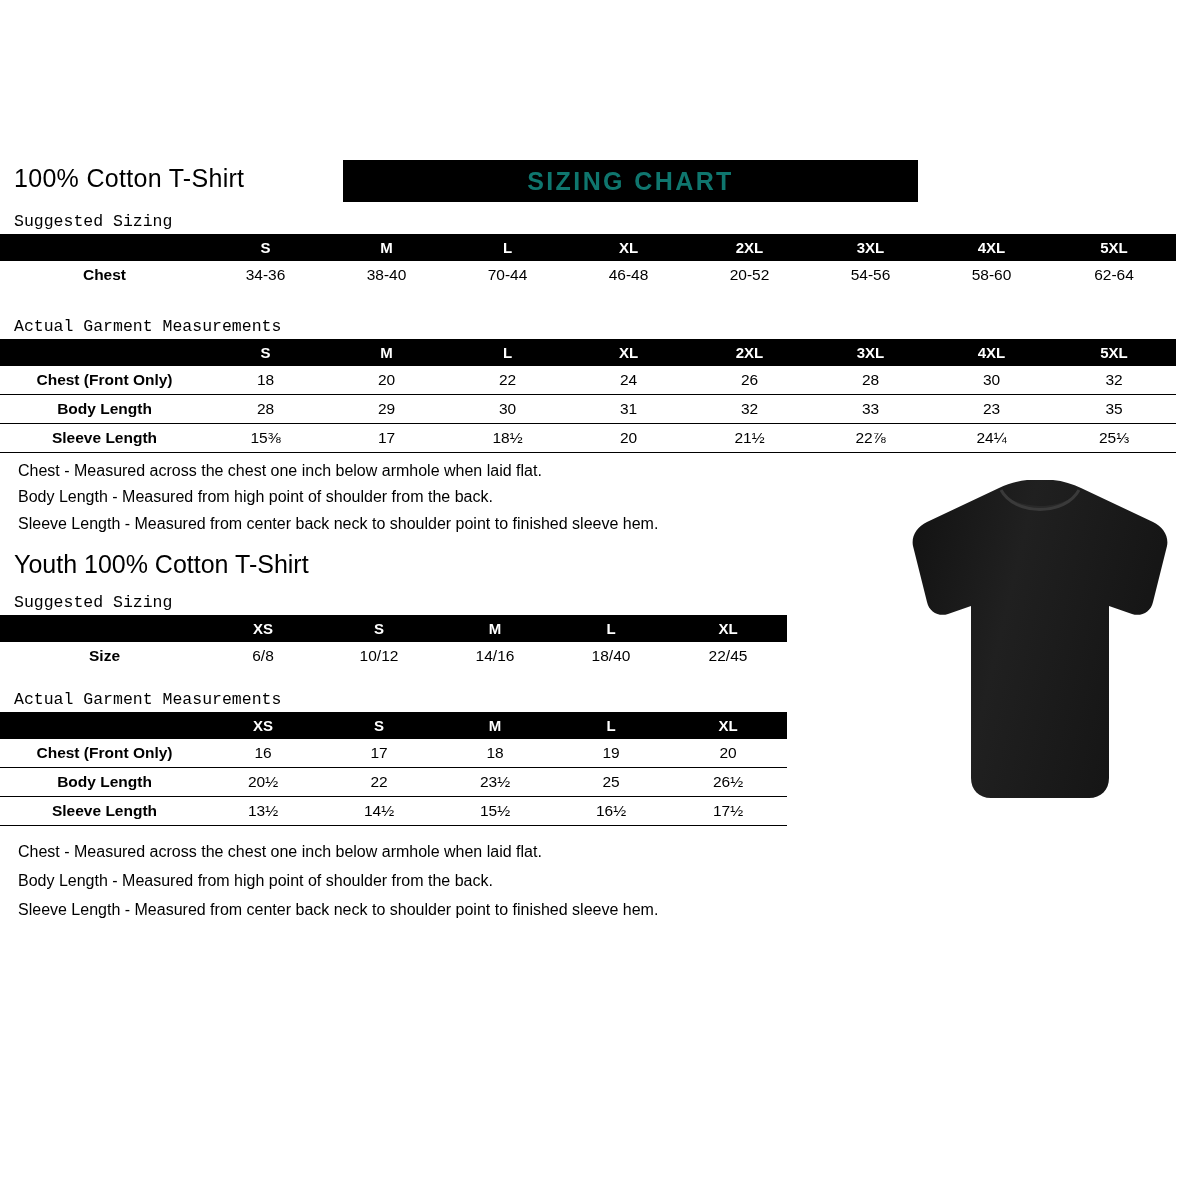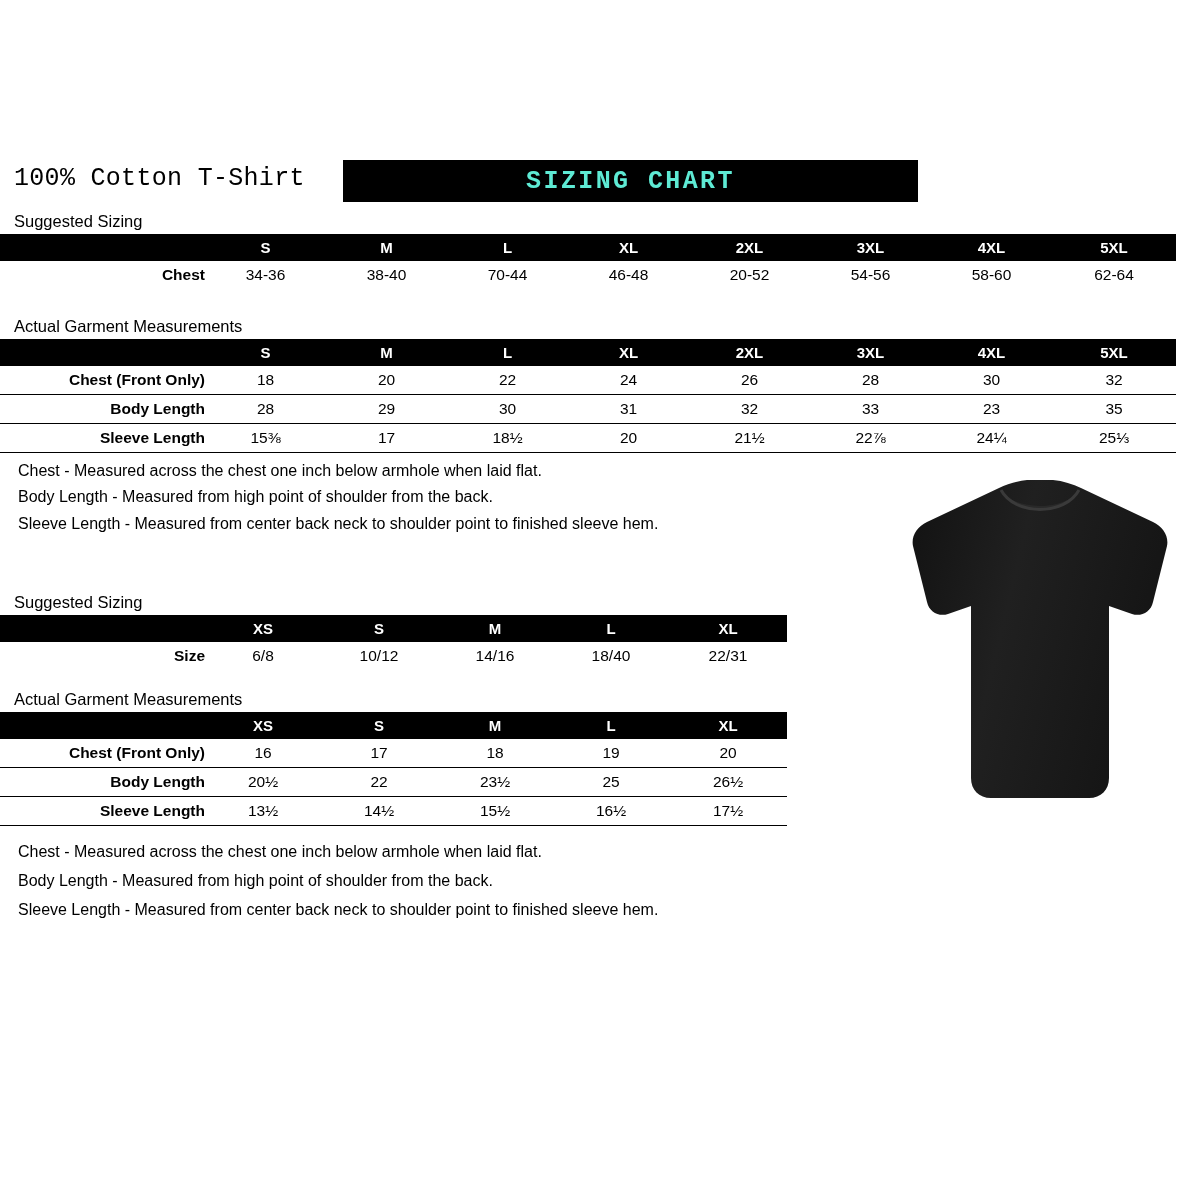--- a/index.html
+++ b/index.html
@@ -24,55 +24,55 @@
     height: 1200px;
   }
 
   
   .header-row {
     position: absolute;
     left: 14px;
     top: 160px;
     width: 1175px;
     height: 42px;
-    font-family: Liberation Mono, monospace;
   }
   .main-title {
     position: absolute;
     left: 0;
     top: 4px;
     font-size: 25px;
     font-weight: 400;
     letter-spacing: 0.3px;
     white-space: nowrap;
   }
   .sizing-chart-banner {
     position: absolute;
     left: 329px;
     top: 0px;
     width: 575px;
     height: 42px;
     background: #000000;
-    color: #5eead4;
+    color: #0f766e;
     display: flex;
     align-items: center;
     justify-content: center;
   }
   .sizing-chart-banner span {
     font-size: 25px;
     font-weight: bold;
     letter-spacing: 2.4px;
   }
 
   
   .section-label {
     position: absolute;
     font-size: 16.5px;
     font-weight: 400;
     white-space: nowrap;
+    font-family: Liberation Mono, monospace;
   }
 
   
   table.size-table {
     position: absolute;
     border-collapse: collapse;
     table-layout: fixed;
   }
   table.size-table td, table.size-table th {
     padding: 0;
@@ -87,21 +87,21 @@
     background: #000000;
     color: #ffffff;
     font-weight: bold;
     font-size: 15px;
     height: 27px;
   }
   table.size-table thead th.rowhead-blank {
     background: #000000;
   }
   table.size-table tbody td.rowhead {
-    text-align: right;
+    text-align: center;
     font-weight: bold;
     padding-left: 4px;
     font-size: 15.5px;
   }
   table.size-table tbody tr td {
     border-bottom: 1.5px solid #000000;
   }
   table.size-table tbody tr.no-rule td {
     border-bottom: none;
   }
@@ -246,20 +246,21 @@
         <td>24¼</td>
         <td>25⅓</td>
       </tr>
     </tbody>
   </table>
 
   <div class="note" style="left:18px; top:462px;">Chest - Measured across the chest one inch below armhole when laid flat.</div>
   <div class="note" style="left:18px; top:488px;">Body Length - Measured from high point of shoulder from the back.</div>
   <div class="note" style="left:18px; top:515px;">Sleeve Length - Measured from center back neck to shoulder point to finished sleeve hem.</div>
 
+  <div class="youth-title">Youth 100% Cotton T-Shirt</div>
 
   <div class="section-label" style="left:14px; top:593px;">Suggested Sizing</div>
 
   <table class="size-table" id="youth-suggested" style="left:0px; top:615px; width:787px;">
     <colgroup>
       <col style="width:205px">
         <col style="width:116px">
         <col style="width:116px">
         <col style="width:116px">
       <col style="width:116px">
@@ -275,21 +276,21 @@
         <th>XL</th>
       </tr>
     </thead>
     <tbody>
       <tr class="no-rule">
         <td class="rowhead">Size</td>
         <td>6/8</td>
         <td>10/12</td>
         <td>14/16</td>
         <td>18/40</td>
-        <td>22/31</td>
+        <td>22/45</td>
       </tr>
     </tbody>
   </table>
 
   <div class="section-label" style="left:14px; top:690px;">Actual Garment Measurements</div>
 
   <table class="size-table" id="youth-actual" style="left:0px; top:712px; width:787px;">
     <colgroup>
       <col style="width:205px">
         <col style="width:116px">

